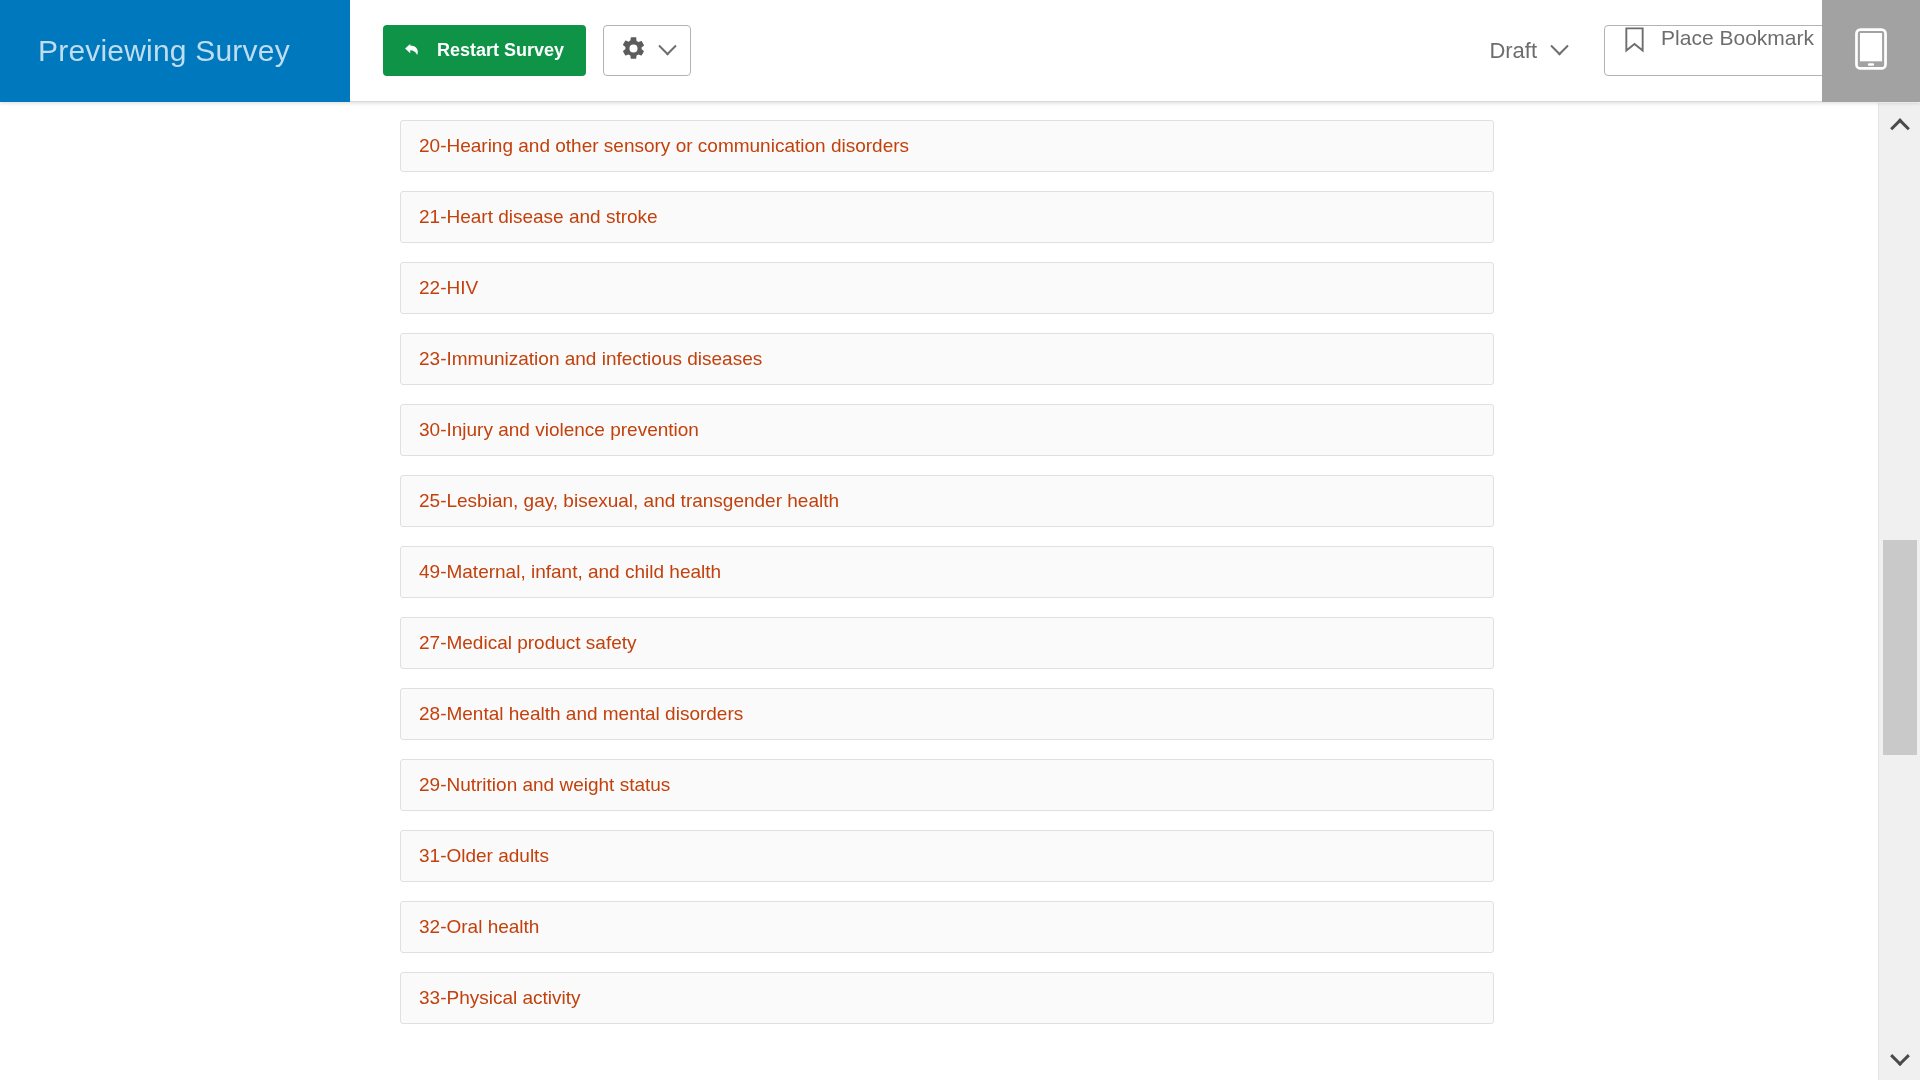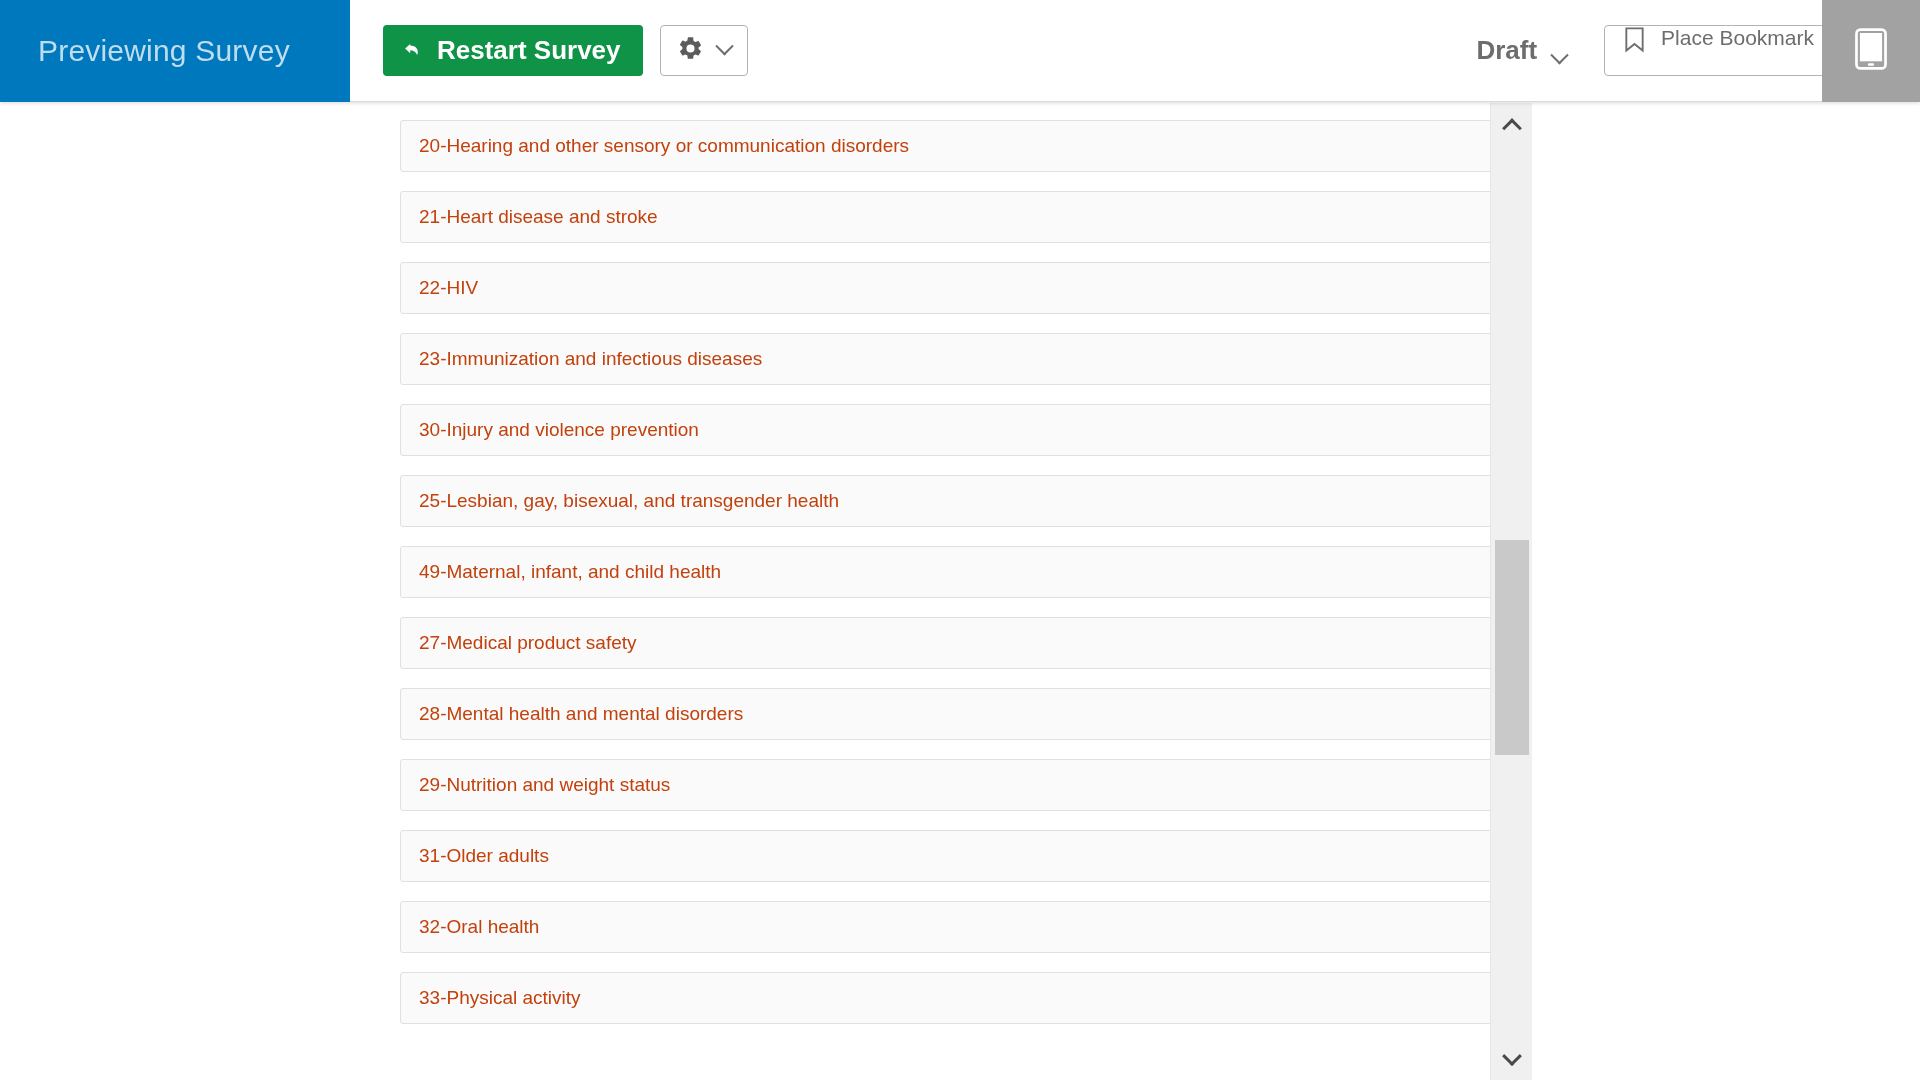--- a/index.html
+++ b/index.html
@@ -3,21 +3,21 @@
 <meta charset="utf-8">
 <style>
   * { box-sizing: border-box; margin: 0; padding: 0; }
   html, body {
     width: 1920px; height: 1080px;
     overflow: hidden;
     background: #ffffff;
     font-family: "Liberation Sans", sans-serif;
   }
 
-  #app { position: relative; width: 1532px; height: 1080px; }
+  #app { position: relative; width: 1920px; height: 1080px; }
 
   
   .header {
     position: absolute; top: 0; left: 0;
     width: 1920px; height: 102px;
     background: #ffffff;
     border-bottom: 1px solid #d9d9d9;
     box-shadow: 0 2px 3px rgba(0,0,0,0.10);
     display: flex; align-items: stretch;
     z-index: 5;
@@ -46,21 +46,21 @@
     background: #ffffff;
     position: relative;
   }
 
   .btn-restart {
     height: 51px;
     background: #0E9347;
     border: none; border-radius: 4px;
     color: #ffffff;
     font-family: "Liberation Sans", sans-serif;
-    font-size: 26px;
+    font-size: 18px;
     font-weight: 700;
     display: inline-flex; align-items: center;
     gap: 12px;
     padding: 0 22px 0 18px;
     cursor: pointer;
   }
   .btn-restart .ico { display:inline-flex; align-items:center; }
 
   .btn-gear {
     margin-left: 17px;
@@ -77,27 +77,26 @@
     display: inline-block;
     width: 13px; height: 13px;
     border-right: 2px solid #6e6e6e;
     border-bottom: 2px solid #6e6e6e;
     transform: rotate(45deg) translate(-3px,-3px);
   }
 
   .spacer { flex: 1 1 auto; }
 
   .draft-menu {
-    display: inline-flex; align-items: flex-end;
+    display: inline-flex; align-items: center;
     gap: 16px;
     color: #6d6d6d;
-    font-size: 26px;
+    font-size: 22px;
     cursor: pointer;
     margin-right: 38px;
-    font-weight: bold;
   }
 
   .bookmark-group {
     display: inline-flex; align-items: stretch;
     height: 51px;
     border: 1px solid #b3b3b3;
     border-radius: 4px;
     background: #fff;
     margin-right: 30px;
   }

